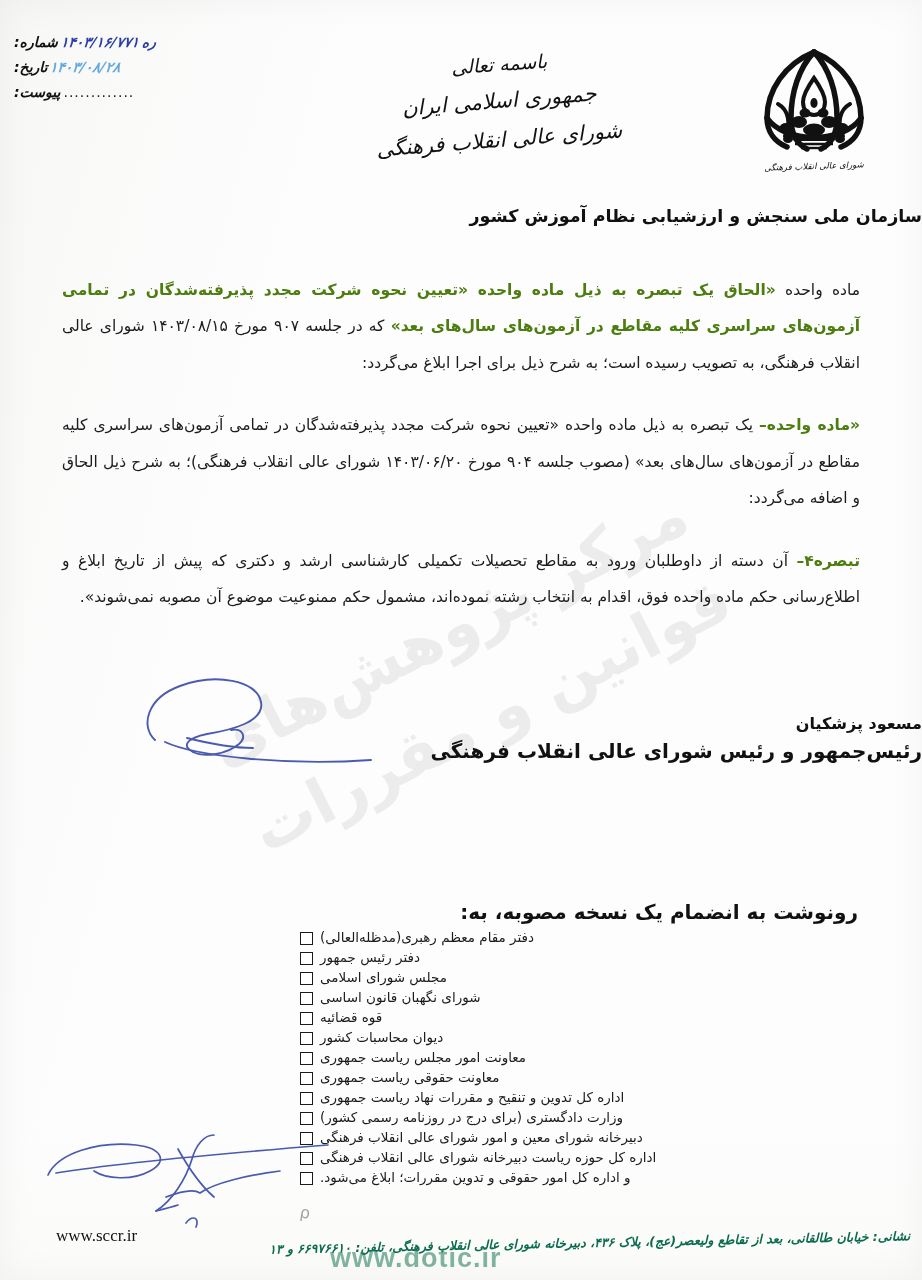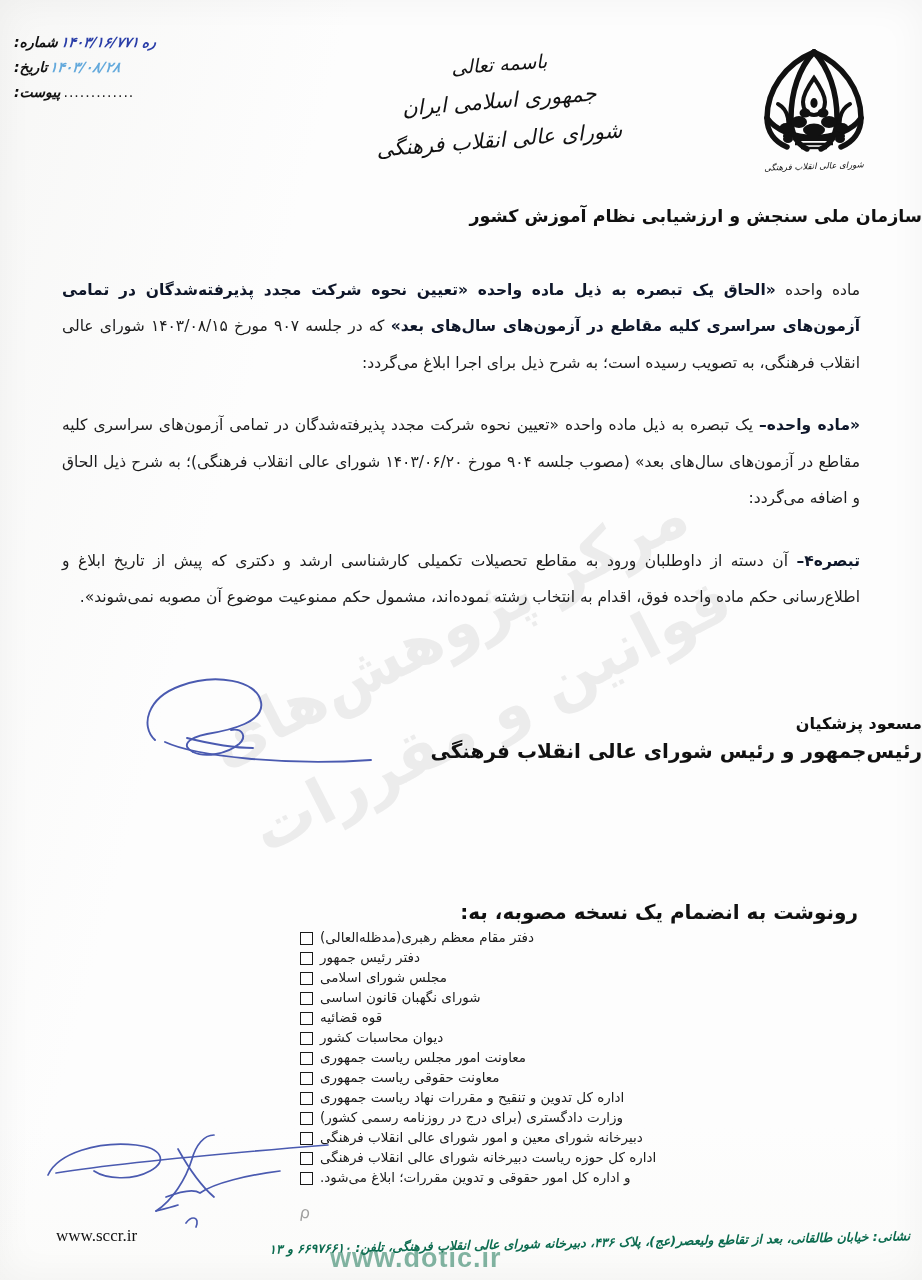--- a/index.html
+++ b/index.html
@@ -106,21 +106,21 @@
     direction:rtl;text-align:justify;
   }
   .para{
     font-size:15.5px;
     line-height:2.35;
     color:#1c1c1c;
     margin:0 0 26px 0;
     text-align:justify;
     text-justify:inter-word;
   }
-  .para b{font-weight:700;color:#0f172a;}
+  .para b{font-weight:700;color:#4d7c0f;}
 
   
   .sig-block{
     position:absolute;top:714px;right:0;left:0;
     direction:rtl;
   }
   .sig-name{
     font-size:16px;font-weight:600;color:#111;
     margin-left:170px;margin-bottom:6px;
   }

